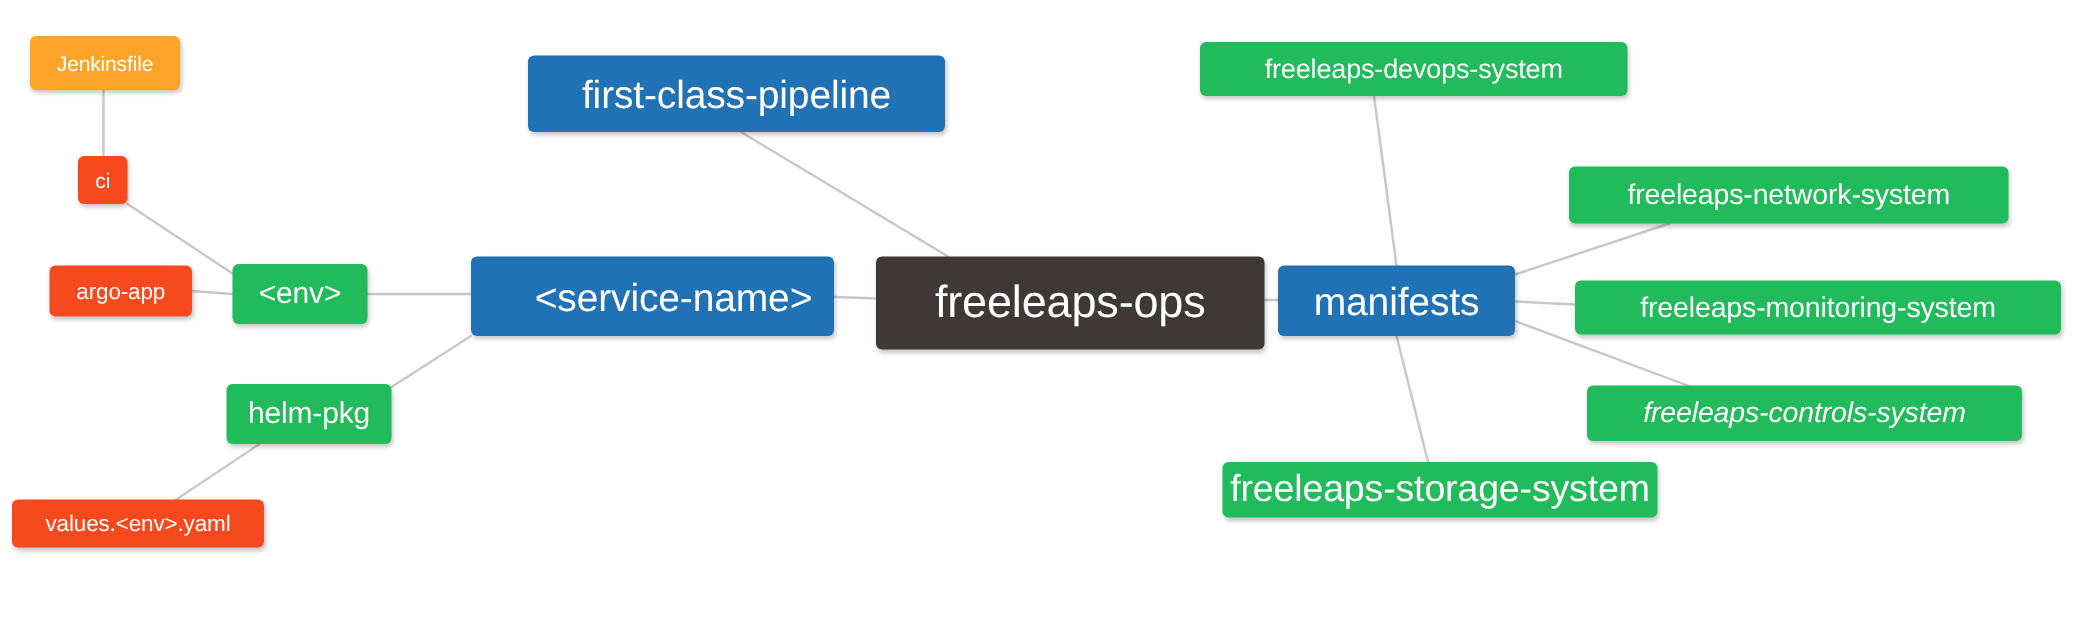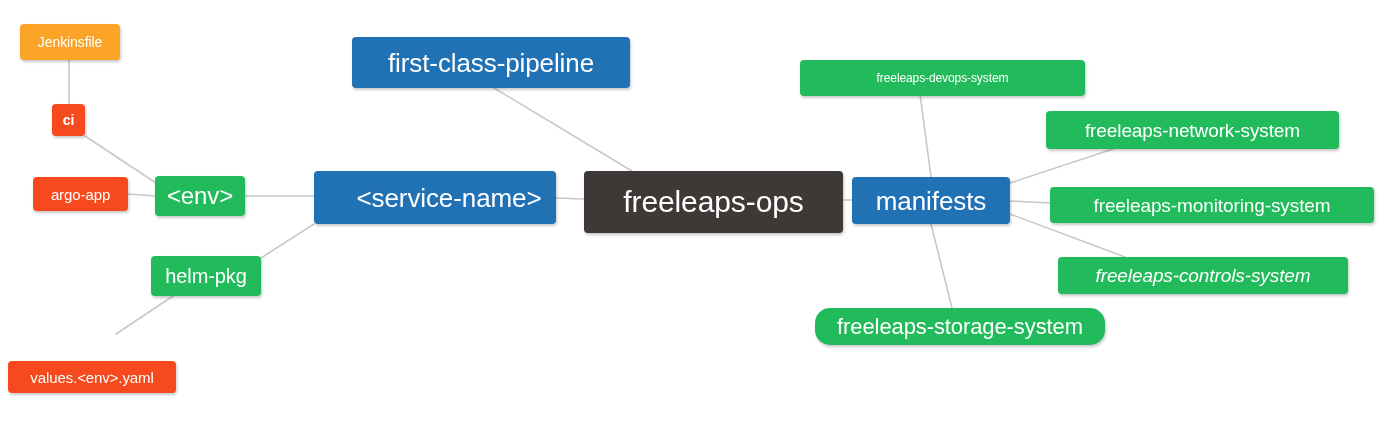--- a/index.html
+++ b/index.html
@@ -60,56 +60,56 @@
       <line x1="931" y1="177" x2="916" y2="64" stroke="#c8c8c8" stroke-width="1.6" stroke-linecap="round"></line>
       <line x1="1010" y1="183" x2="1113" y2="149" stroke="#c8c8c8" stroke-width="1.6" stroke-linecap="round"></line>
       <line x1="1010" y1="201" x2="1050" y2="203" stroke="#c8c8c8" stroke-width="1.6" stroke-linecap="round"></line>
       <line x1="1010" y1="214" x2="1125" y2="257" stroke="#c8c8c8" stroke-width="1.6" stroke-linecap="round"></line>
       <line x1="931" y1="224" x2="952" y2="308" stroke="#c8c8c8" stroke-width="1.6" stroke-linecap="round"></line>
     </svg>
   <div id="nodes">
       <div class="node" style="left: 20px; top: 24px; width: 100px; height: 36px; background: rgb(251, 164, 40); font-size: 14px;">
         <span class="node-label">Jenkinsfile</span>
       </div>
-      <div class="node" style="left: 52px; top: 104px; width: 33px; height: 32px; background: rgb(246, 74, 30); font-size: 14px; font-weight: bold;">
+      <div class="node" style="left: 52px; top: 104px; width: 33px; height: 32px; background: rgb(246, 74, 30); font-size: 14px;">
         <span class="node-label">ci</span>
       </div>
       <div class="node" style="left: 33px; top: 177px; width: 95px; height: 34px; background: rgb(246, 74, 30); font-size: 15px;">
         <span class="node-label">argo-app</span>
       </div>
-      <div class="node" style="left: 155px; top: 176px; width: 90px; height: 40px; background: rgb(34, 187, 91); font-size: 24px;">
+      <div class="node" style="left: 155px; top: 176px; width: 90px; height: 40px; background: rgb(34, 187, 91); font-size: 20px;">
         <span class="node-label">&lt;env&gt;</span>
       </div>
-      <div class="node" style="left: 8px; top: 333px; width: 168px; height: 32px; background: rgb(246, 74, 30); font-size: 15px; margin-top: 28px;">
+      <div class="node" style="left: 8px; top: 333px; width: 168px; height: 32px; background: rgb(246, 74, 30); font-size: 15px;">
         <span class="node-label">values.&lt;env&gt;.yaml</span>
       </div>
       <div class="node" style="left: 151px; top: 256px; width: 110px; height: 40px; background: rgb(34, 187, 91); font-size: 20px;">
         <span class="node-label">helm-pkg</span>
       </div>
       <div class="node" style="left: 314px; top: 171px; width: 242px; height: 53px; background: rgb(33, 113, 181); font-size: 26px; padding-left: 28px;">
         <span class="node-label">&lt;service-name&gt;</span>
       </div>
       <div class="node" style="left: 322px; top: 37px; width: 278px; height: 51px; background: rgb(33, 113, 181); font-size: 26px; margin-left: 30px;">
         <span class="node-label">first-class-pipeline</span>
       </div>
       <div class="node" style="left: 584px; top: 171px; width: 259px; height: 62px; background: rgb(62, 57, 54); font-size: 30px;">
         <span class="node-label">freeleaps-ops</span>
       </div>
       <div class="node" style="left: 852px; top: 177px; width: 158px; height: 47px; background: rgb(33, 113, 181); font-size: 26px;">
         <span class="node-label">manifests</span>
       </div>
-      <div class="node" style="left: 800px; top: 28px; width: 285px; height: 36px; background: rgb(34, 187, 91); font-size: 12px; margin-top: 32px;">
+      <div class="node" style="left: 800px; top: 28px; width: 285px; height: 36px; background: rgb(34, 187, 91); font-size: 18px;">
         <span class="node-label">freeleaps-devops-system</span>
       </div>
       <div class="node" style="left: 1046px; top: 111px; width: 293px; height: 38px; background: rgb(34, 187, 91); font-size: 19px;">
         <span class="node-label">freeleaps-network-system</span>
       </div>
       <div class="node" style="left: 1050px; top: 187px; width: 324px; height: 36px; background: rgb(34, 187, 91); font-size: 19px;">
         <span class="node-label">freeleaps-monitoring-system</span>
       </div>
       <div class="node" style="left: 1058px; top: 257px; width: 290px; height: 37px; background: rgb(34, 187, 91); font-size: 19px; font-style: italic;">
         <span class="node-label">freeleaps-controls-system</span>
       </div>
-      <div class="node" style="left: 815px; top: 308px; width: 290px; height: 37px; background: rgb(34, 187, 91); font-size: 22px; border-radius: 15px;">
+      <div class="node" style="left: 815px; top: 308px; width: 290px; height: 37px; background: rgb(34, 187, 91); font-size: 25px;">
         <span class="node-label">freeleaps-storage-system</span>
       </div>
     </div>
 </div>
 
 </body></html>

